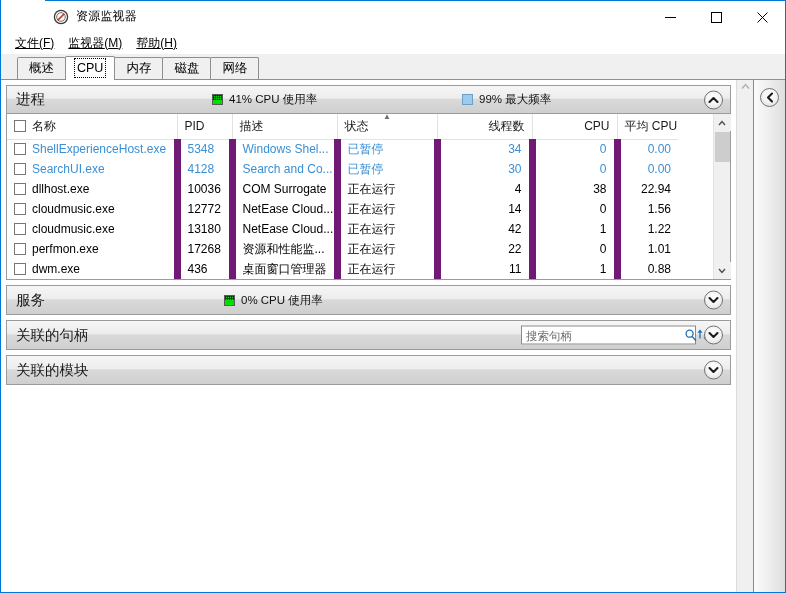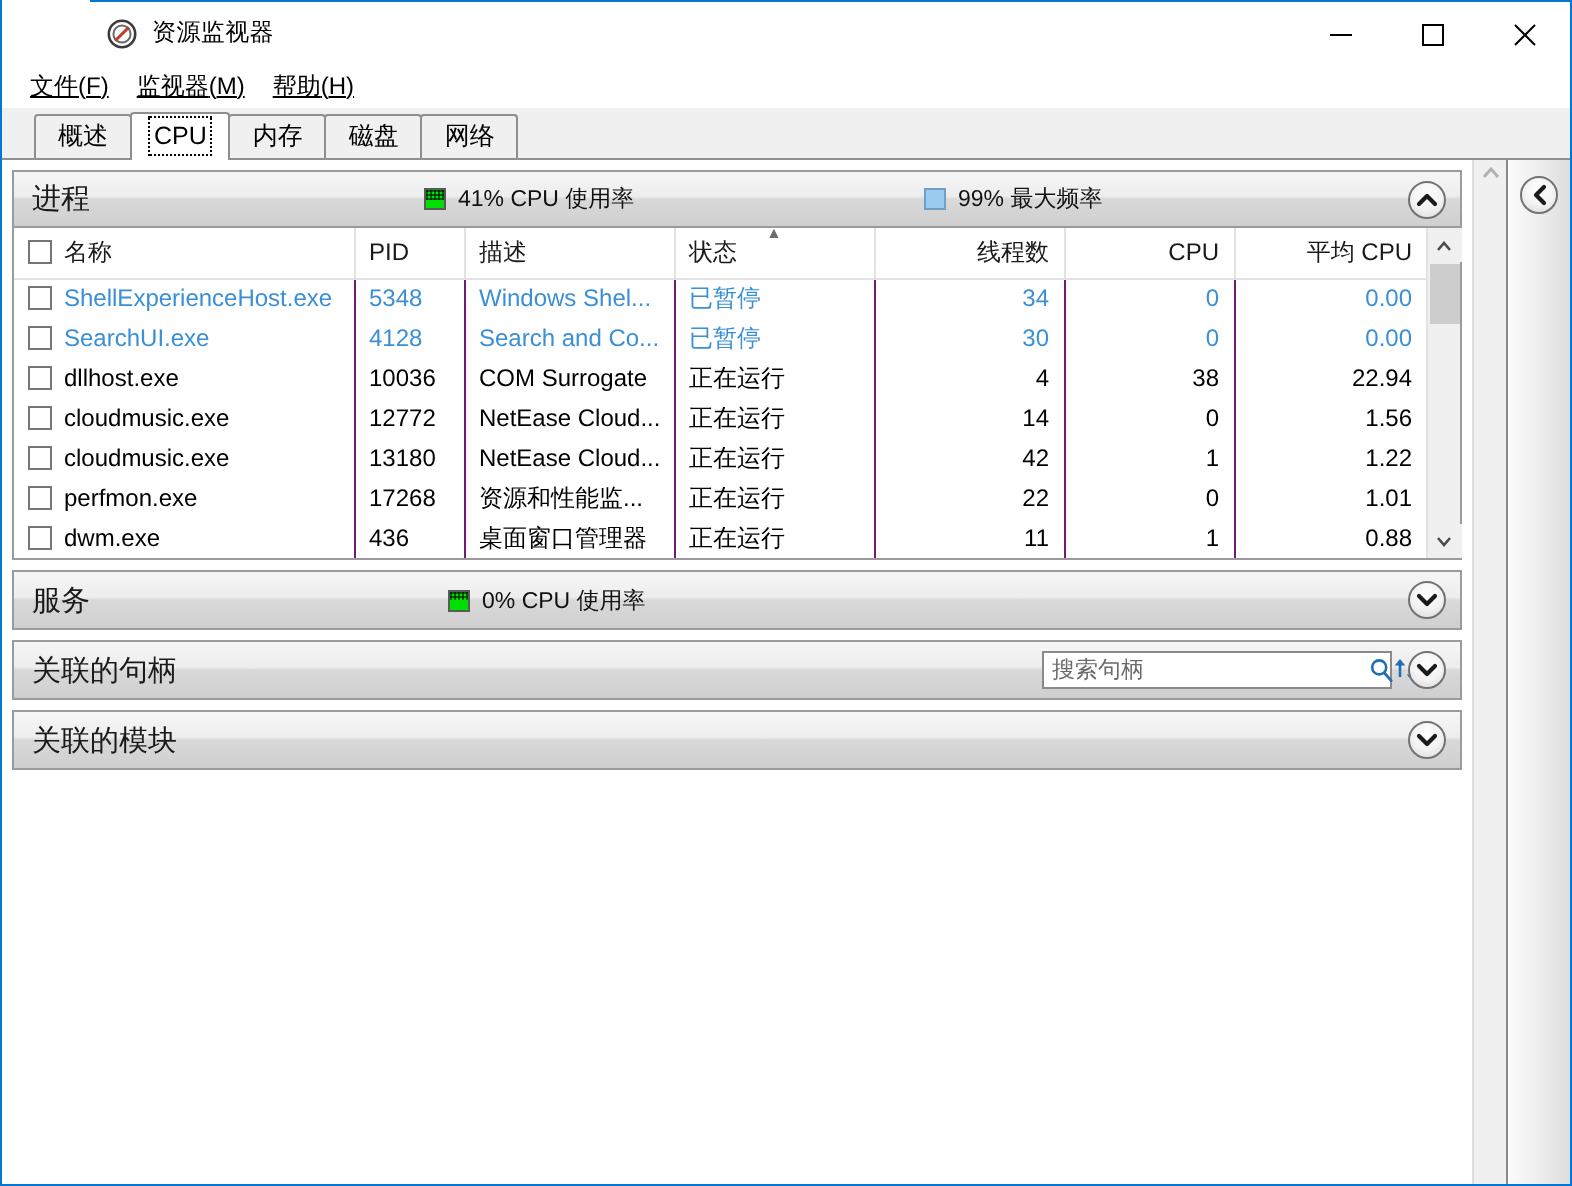--- a/index.html
+++ b/index.html
@@ -161,21 +161,21 @@
   .chev-btn {
     position: absolute; right: 7px; top: 50%;
     transform: translateY(-50%);
     width: 19px; height: 19px; border-radius: 50%;
     border: 1px solid #737373;
     background: radial-gradient(circle at 50% 35%, #ffffff 0%, #f2f2f2 55%, #d6d6d6 100%);
     display: flex; align-items: center; justify-content: center;
     cursor: default;
   }
   
-  #process-body { display: flex; background: #fff; }
+  #process-body { display: flex; background: #fff; gap: 35px; }
   #table-area { flex: 1; min-width: 0; }
   table.proc { width: 100%; border-collapse: collapse; table-layout: fixed; }
   table.proc th {
     font-weight: normal;
     font-size: 12px; color: #1a1a1a;
     height: 25px;
     background: #ffffff;
     border-right: 1px solid #e2e2e2;
     border-bottom: 1px solid #e2e2e2;
     padding: 0 7px;
@@ -185,21 +185,21 @@
     cursor: default;
     white-space: nowrap;
     overflow: hidden;
   }
   table.proc th.num { text-align: right; }
   table.proc th:last-child { border-right: none; }
   table.proc td {
     font-size: 12px; color: #000;
     height: 20px;
     padding: 0 7px;
-    border-right: 1px solid #701a75;
+    border-right: 7px solid #701a75;
     white-space: nowrap;
     overflow: hidden;
     vertical-align: middle;
   }
   table.proc td.num { text-align: right; }
   table.proc td:last-child { border-right: none; }
   tr.suspended td { color: #3b8fd4; }
   .hdr-cb {
     display: inline-block;
     width: 12px; height: 12px;

